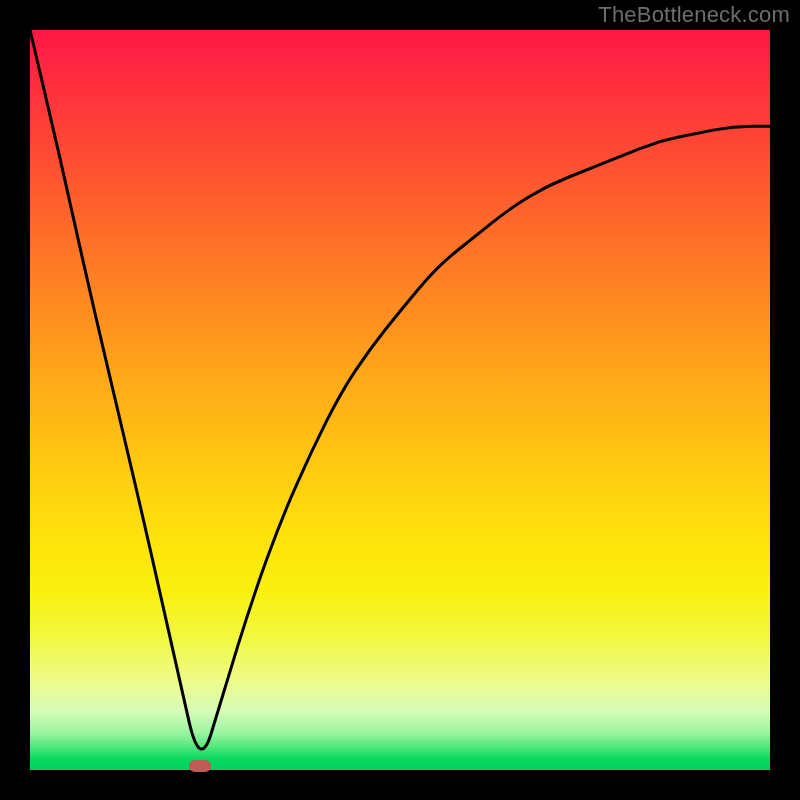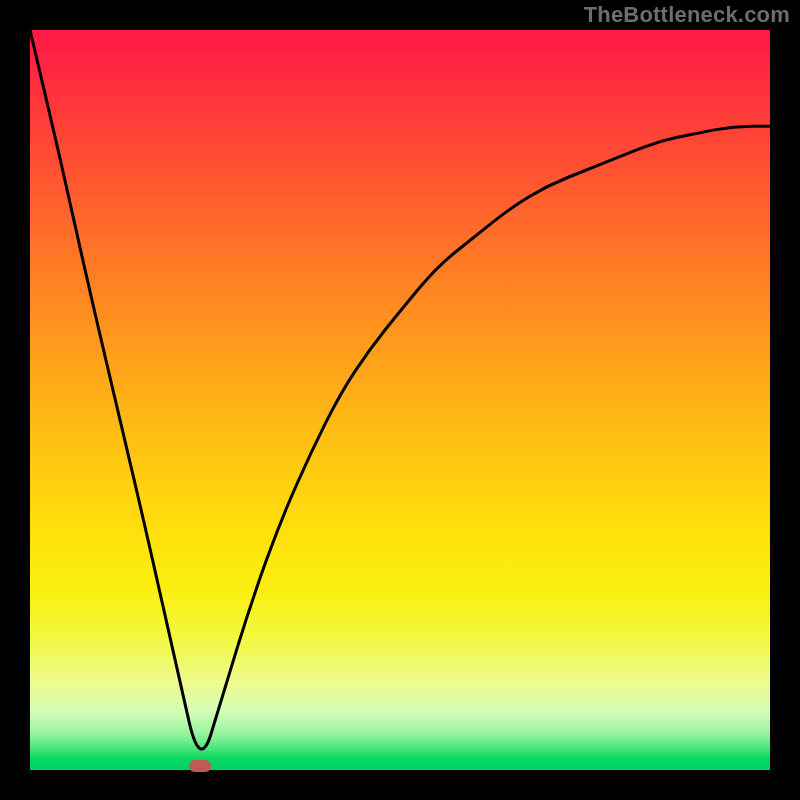--- a/index.html
+++ b/index.html
@@ -16,21 +16,21 @@
     width: 800px;
     height: 800px;
     background: #000;
   }
   .watermark {
     position: absolute;
     top: 2px;
     right: 10px;
     color: #6d6d6d;
     font-size: 22px;
-    font-weight: 700;
+    font-weight: 400;
     letter-spacing: 0.2px;
     z-index: 5;
   }
   .plot {
     position: absolute;
     left: 30px;
     top: 30px;
     width: 740px;
     height: 740px;
   }

